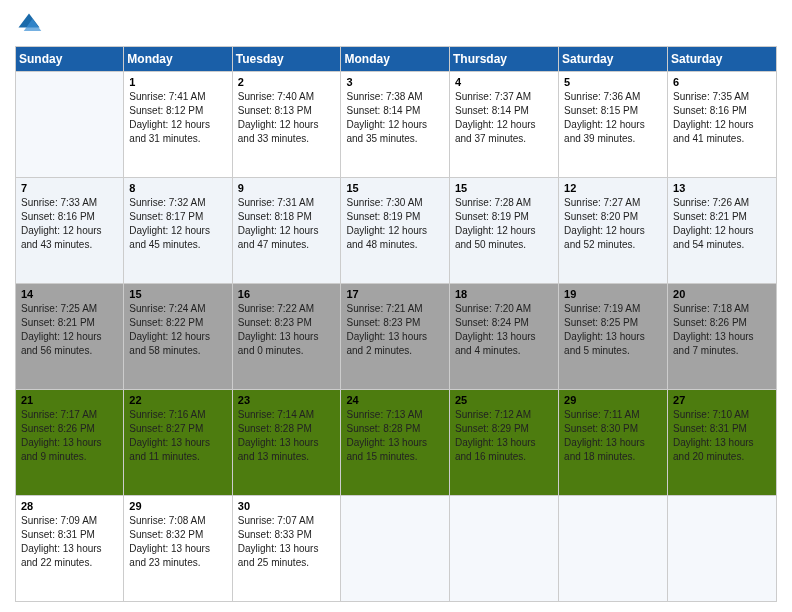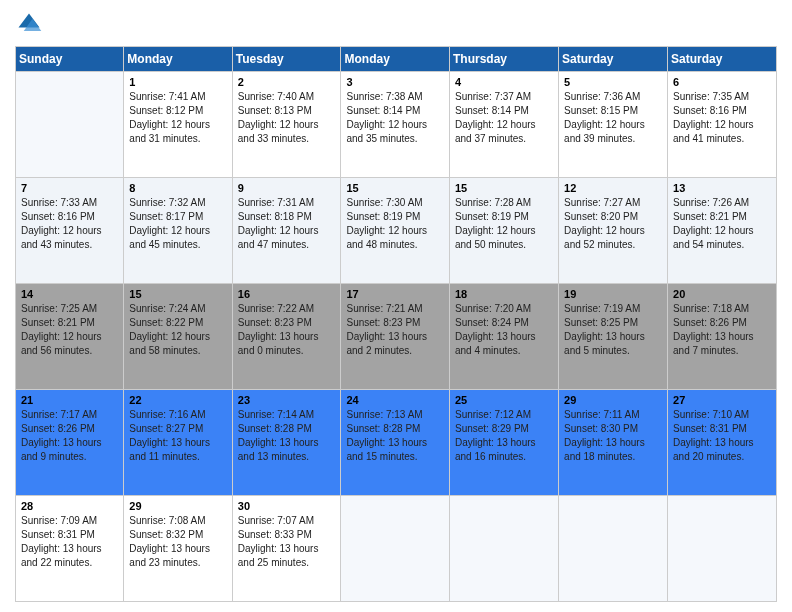--- a/index.html
+++ b/index.html
@@ -90,21 +90,21 @@
       font-size: 10px;
       color: #222;
       line-height: 1.4;
     }
     .empty-cell {
       background: #f5f8fc !important;
     }
     .calendar tbody tr:nth-child(1) td { background: #fff; }
     .calendar tbody tr:nth-child(2) td { background: #f0f4f9; }
     .calendar tbody tr:nth-child(3) td { background: #a3a3a3; }
-    .calendar tbody tr:nth-child(4) td { background: #3b82f6; }
+    .calendar tbody tr:nth-child(4) td { background: #4d7c0f; }
     .calendar tbody tr:nth-child(5) td { background: #fff; }
   </style>
 </head>
 <body>
 
 <div class="page">
   <div class="header">
     <div class="logo">
       <svg class="logo-icon" viewBox="0 0 32 32">
         <polygon points="16,4 28,20 4,20" fill="#1a6aaa"></polygon>

